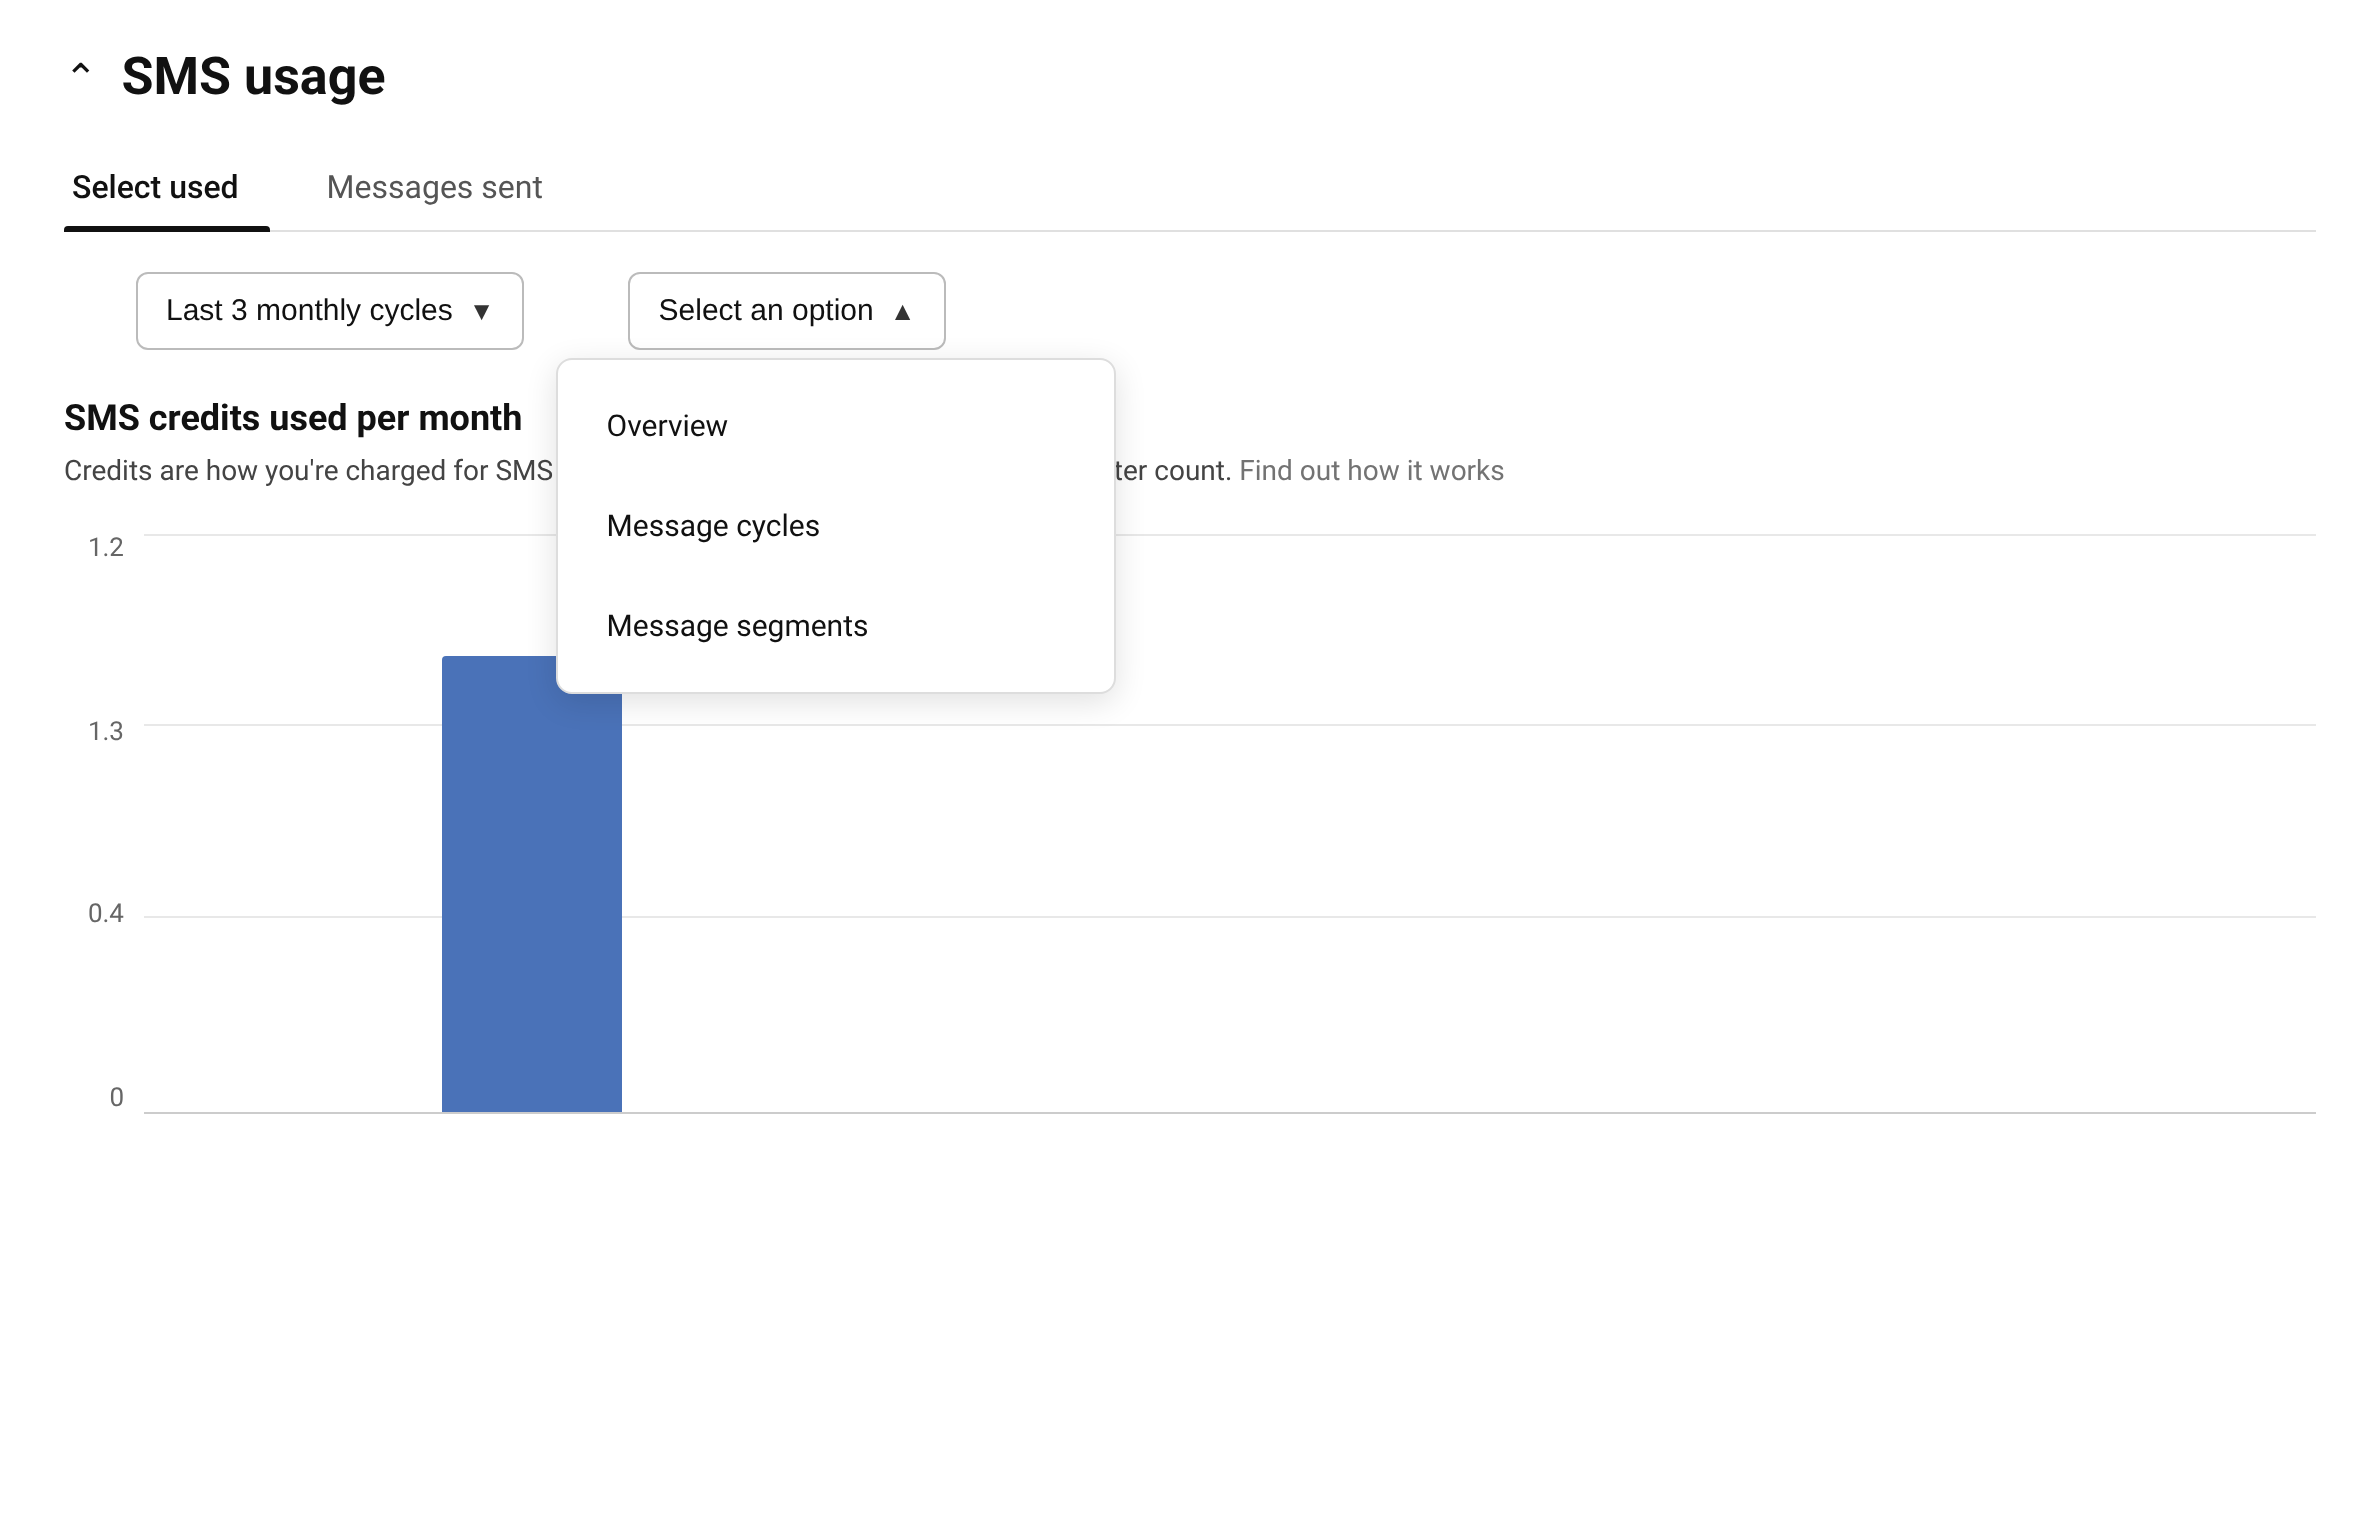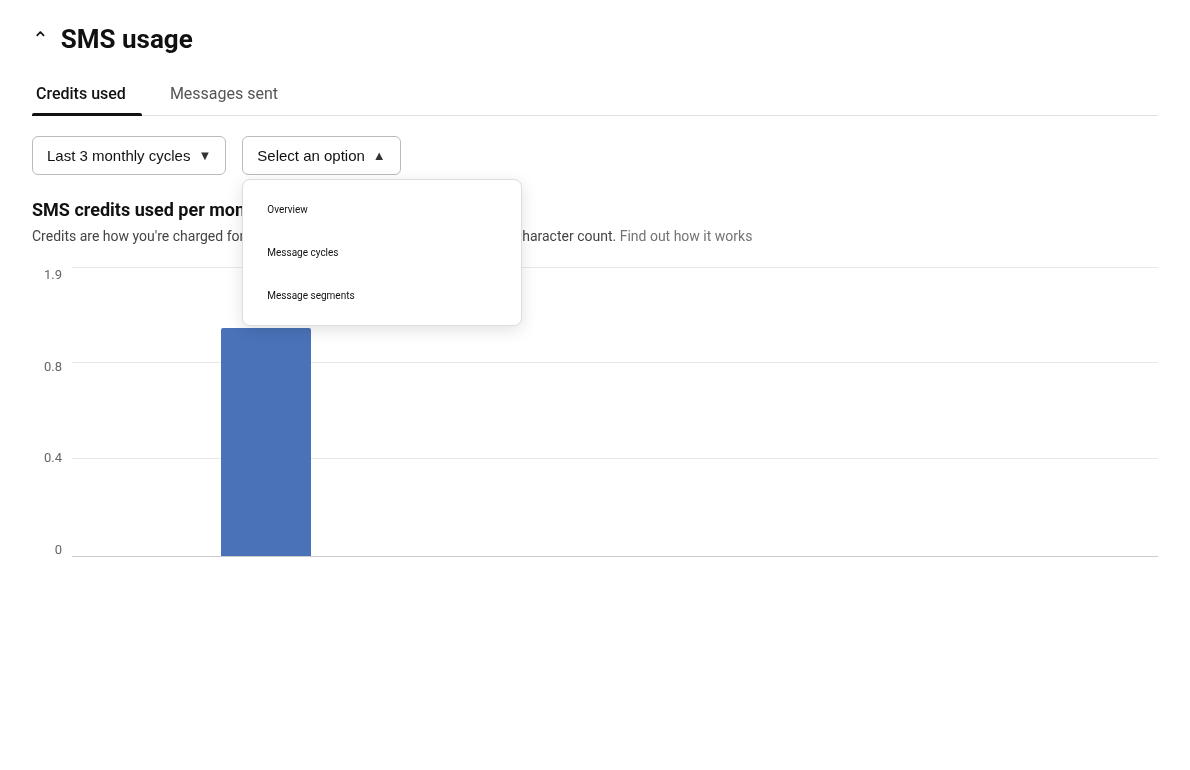--- a/index.html
+++ b/index.html
@@ -76,20 +76,21 @@
       display: flex;
       align-items: center;
       gap: 8px;
       border: 1.5px solid #bbb;
       border-radius: 6px;
       padding: 10px 14px;
       font-size: 15px;
       background: #fff;
       cursor: pointer;
       color: #111;
+      margin-left: 36px;
     }
     .dropdown-btn .arrow {
       font-size: 13px;
       color: #333;
     }
 
     
     .dropdown-wrapper {
       position: relative;
     }
@@ -100,21 +101,21 @@
       background: #fff;
       border: 1px solid #ddd;
       border-radius: 8px;
       box-shadow: 0 4px 16px rgba(0,0,0,0.12);
       min-width: 280px;
       z-index: 100;
       padding: 8px 0;
     }
     .dropdown-menu-item {
       padding: 16px 24px;
-      font-size: 10px;
+      font-size: 15px;
       color: #111;
       cursor: pointer;
     }
 
     
     .section-heading {
       font-size: 18px;
       font-weight: 700;
       margin-bottom: 6px;
       color: #111;
@@ -219,21 +220,21 @@
 
 <div class="page-wrapper">
 
   <div class="header">
     <span class="chevron-up-icon">⌃</span>
     <span class="page-title">SMS usage</span>
   </div>
 
   <div class="tabs">
     <div class="tab active">
-      <span>Credits used</span>
+      <span>Select used</span>
     </div>
     <div class="tab">
       <span>Messages sent</span>
     </div>
   </div>
 
   <div class="controls-row">
 
     <div class="dropdown-wrapper">
       <button class="dropdown-btn">
@@ -265,22 +266,22 @@
   <div>
     <div class="section-heading">SMS credits used per month</div>
     <div class="section-desc">
       <span>Credits are how you're charged for SMS messages, which vary by country and character count.</span>
       <a href="#">Find out how it works</a>
     </div>
 
     <div class="chart-area">
 
       <div class="y-labels">
-        <span class="y-label">1.9</span>
-        <span class="y-label">0.8</span>
+        <span class="y-label">1.2</span>
+        <span class="y-label">1.3</span>
         <span class="y-label">0.4</span>
         <span class="y-label">0</span>
       </div>
 
       <div class="chart-plot">
 
         <div class="grid-lines">
           <div class="grid-line" style="top: 0%;"></div>
           <div class="grid-line" style="top: 33%;"></div>
           <div class="grid-line" style="top: 66%;"></div>

